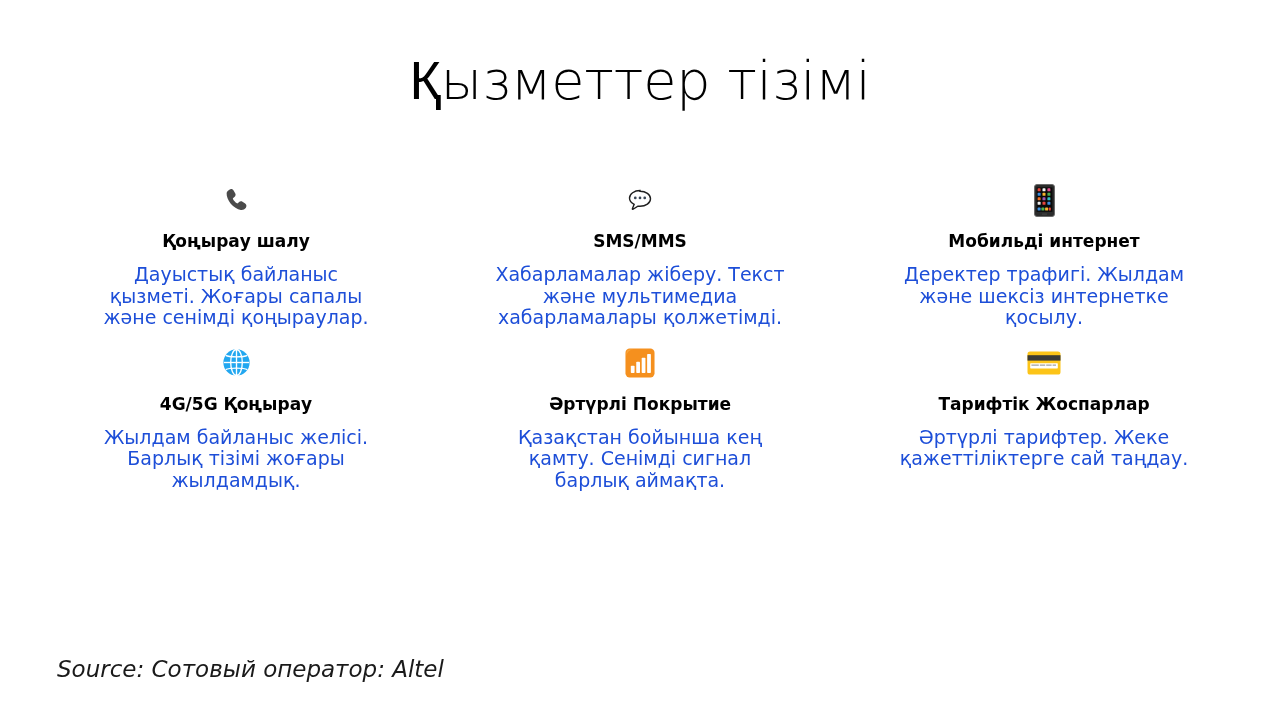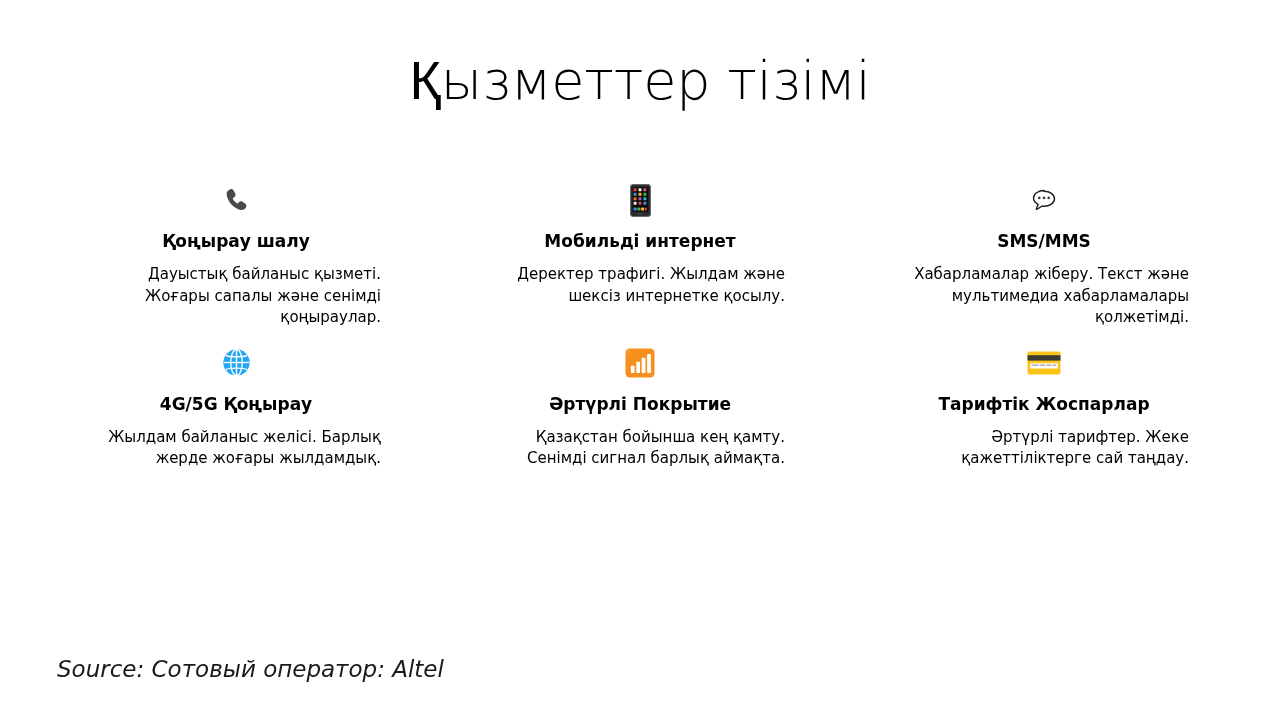--- a/index.html
+++ b/index.html
@@ -67,25 +67,25 @@
   .card-title {
     font-size: 17px;
     font-weight: 700;
     color: #000000;
     line-height: 22px;
     text-align: center;
     margin-bottom: 12px;
     white-space: nowrap;
   }
   .card-desc {
-    font-size: 15px;
+    font-size: 19px;
     font-weight: 400;
-    color: #000000;
+    color: #1d4ed8;
     line-height: 21.5px;
-    text-align: right;
+    text-align: center;
     max-width: 290px;
   }
 
   
   .source {
     position: absolute;
     left: 57px;
     top: 655px;
     font-size: 23px;
     font-style: italic;
@@ -110,20 +110,33 @@
   <div class="grid">
 
     <div class="card">
       <div class="card-icon">
         <svg class="icon-svg" width="28" height="28" viewBox="0 0 32 32" aria-hidden="true">
           <path d="M8.4 4.2c1.9-1.2 4.1-0.6 5.0 1.1l1.8 3.4c0.7 1.4 0.3 3.0-1.0 3.9l-1.4 1.0c-0.4 0.3-0.5 0.8-0.3 1.2 0.9 1.9 2.6 3.7 4.6 4.9 0.4 0.3 0.9 0.2 1.3-0.2l1.1-1.2c1.0-1.1 2.7-1.3 3.9-0.4l3.1 2.2c1.6 1.1 1.9 3.4 0.6 5.0-1.3 1.6-3.4 2.6-5.6 2.2-4.0-0.7-8.3-3.4-11.5-7.1C6.9 16.2 5.0 11.7 5.3 8.1 5.4 6.4 6.7 5.2 8.4 4.2z" fill="#4a4a4a"></path>
         </svg>
       </div>
       <div class="card-title">Қоңырау шалу</div>
       <div class="card-desc">Дауыстық байланыс қызметі. Жоғары сапалы және сенімді қоңыраулар.</div>
+    </div>
+
+    <div class="card">
+      <div class="card-icon">
+        <svg class="icon-svg" width="30" height="28" viewBox="0 0 34 32" aria-hidden="true">
+          <path d="M17 5.2c-6.6 0-12 3.8-12 8.6 0 3.0 2.1 5.6 5.3 7.2l-2.0 5.0c-0.2 0.5 0.3 0.9 0.7 0.6l5.6-3.6c0.8 0.1 1.6 0.2 2.4 0.2 6.6 0 12-3.8 12-8.6 0-4.8-5.4-8.6-12-8.6z" fill="none" stroke="#1f1f1f" stroke-width="1.6"></path>
+          <circle cx="11.6" cy="13.6" r="1.55" fill="#3a4656"></circle>
+          <circle cx="17.0" cy="13.6" r="1.55" fill="#3a4656"></circle>
+          <circle cx="22.4" cy="13.6" r="1.55" fill="#3a4656"></circle>
+        </svg>
+      </div>
+      <div class="card-title">SMS/MMS</div>
+      <div class="card-desc">Хабарламалар жіберу. Текст және мультимедиа хабарламалары қолжетімді.</div>
     </div>
 
     <div class="card">
       <div class="card-icon">
         <svg class="icon-svg" width="21" height="33" viewBox="0 0 21 33" aria-hidden="true">
           <rect x="0.5" y="0.5" width="20" height="32" rx="2.5" fill="#2b2b2b" stroke="#6b6b6b" stroke-width="1"></rect>
           <rect x="2.6" y="3.4" width="15.8" height="24.4" fill="#0a0a0a"></rect>
           <g>
             <rect x="3.6" y="4.3" width="3.0" height="3.0" rx="0.6" fill="#e8453c"></rect>
             <rect x="8.5" y="4.3" width="3.0" height="3.0" rx="0.6" fill="#f3f3f3"></rect>
@@ -144,46 +157,33 @@
           </g>
           <rect x="7.8" y="29.3" width="5.4" height="1.9" rx="0.9" fill="#3a3a3a"></rect>
         </svg>
       </div>
       <div class="card-title">Мобильді интернет</div>
       <div class="card-desc">Деректер трафигі. Жылдам және шексіз интернетке қосылу.</div>
     </div>
 
     <div class="card">
       <div class="card-icon">
-        <svg class="icon-svg" width="30" height="28" viewBox="0 0 34 32" aria-hidden="true">
-          <path d="M17 5.2c-6.6 0-12 3.8-12 8.6 0 3.0 2.1 5.6 5.3 7.2l-2.0 5.0c-0.2 0.5 0.3 0.9 0.7 0.6l5.6-3.6c0.8 0.1 1.6 0.2 2.4 0.2 6.6 0 12-3.8 12-8.6 0-4.8-5.4-8.6-12-8.6z" fill="none" stroke="#1f1f1f" stroke-width="1.6"></path>
-          <circle cx="11.6" cy="13.6" r="1.55" fill="#3a4656"></circle>
-          <circle cx="17.0" cy="13.6" r="1.55" fill="#3a4656"></circle>
-          <circle cx="22.4" cy="13.6" r="1.55" fill="#3a4656"></circle>
-        </svg>
-      </div>
-      <div class="card-title">SMS/MMS</div>
-      <div class="card-desc">Хабарламалар жіберу. Текст және мультимедиа хабарламалары қолжетімді.</div>
-    </div>
-
-    <div class="card">
-      <div class="card-icon">
         <svg class="icon-svg" width="29" height="29" viewBox="0 0 32 32" aria-hidden="true">
           <circle cx="16" cy="16" r="14.5" fill="#22a7f0"></circle>
           <g fill="none" stroke="#ffffff" stroke-width="1.5">
             <ellipse cx="16" cy="16" rx="6.4" ry="14.3"></ellipse>
             <line x1="16" y1="1.6" x2="16" y2="30.4"></line>
             <line x1="2.0" y1="16" x2="30.0" y2="16"></line>
             <path d="M4.1 8.2 C 8 10.4 23.9 10.4 27.9 8.2"></path>
             <path d="M4.1 23.8 C 8 21.6 23.9 21.6 27.9 23.8"></path>
           </g>
         </svg>
       </div>
       <div class="card-title">4G/5G Қоңырау</div>
-      <div class="card-desc">Жылдам байланыс желісі. Барлық жерде жоғары жылдамдық.</div>
+      <div class="card-desc">Жылдам байланыс желісі. Барлық тізімі жоғары жылдамдық.</div>
     </div>
 
     <div class="card">
       <div class="card-icon">
         <svg class="icon-svg" width="30" height="30" viewBox="0 0 32 32" aria-hidden="true">
           <rect x="0.5" y="0.5" width="31" height="31" rx="4.5" fill="#f5901e"></rect>
           <path d="M1.5 5.5 A4 4 0 0 1 5.5 1.5 L9 1.5 A 7.5 7.5 0 0 0 1.5 9 Z" fill="#f9a53b"></path>
           <g fill="#ffffff">
             <rect x="6.2" y="19.0" width="4.0" height="7.6" rx="0.8"></rect>
             <rect x="12.0" y="14.6" width="4.0" height="12.0" rx="0.8"></rect>

